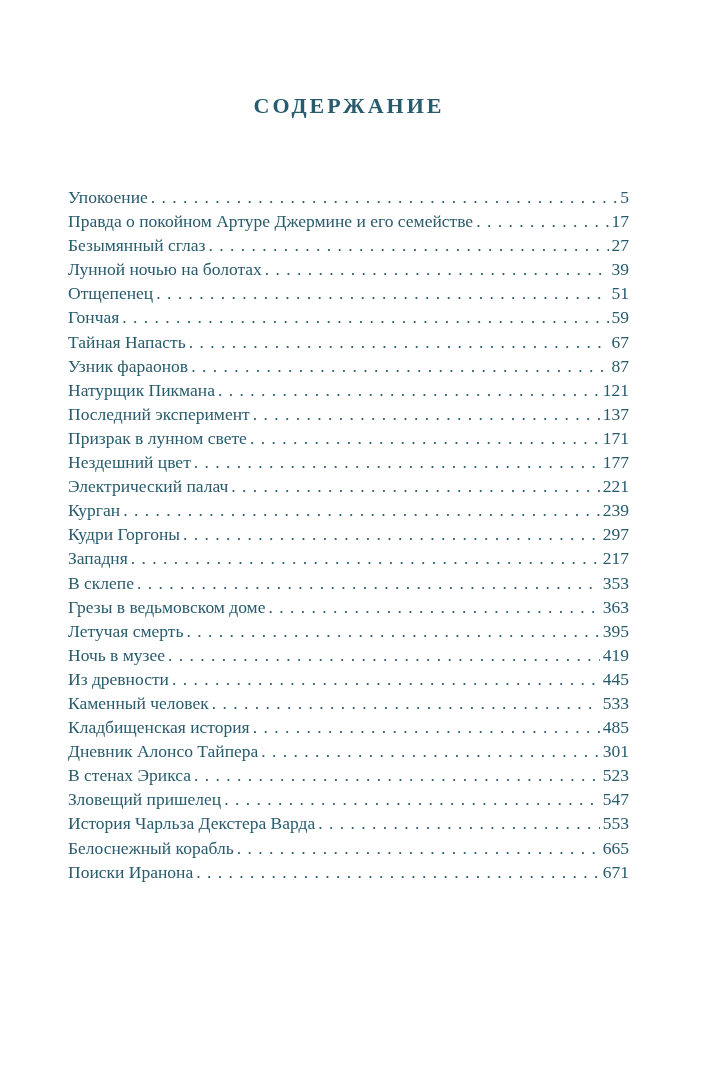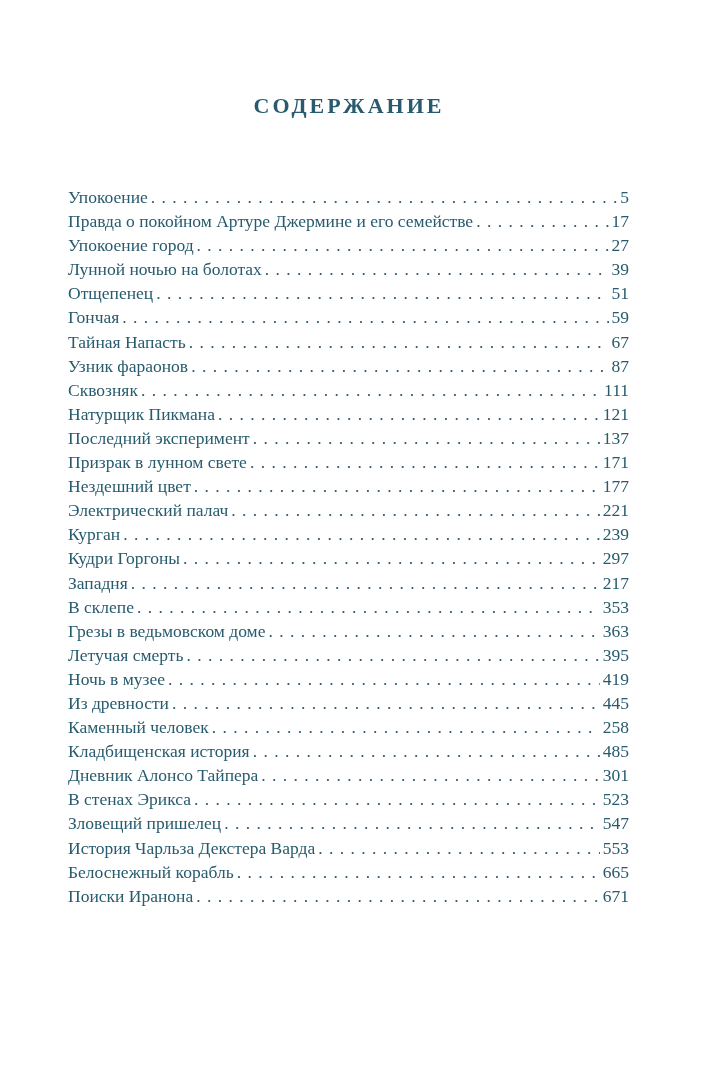--- a/index.html
+++ b/index.html
@@ -70,21 +70,21 @@
     <span class="toc-page-num">5</span>
   </div>
 
   <div class="toc-row">
     <span class="toc-entry-title">Правда о покойном Артуре Джермине и его семействе</span>
     <span class="toc-leader"></span>
     <span class="toc-page-num">17</span>
   </div>
 
   <div class="toc-row">
-    <span class="toc-entry-title">Упокоение город</span>
+    <span class="toc-entry-title">Безымянный сглаз</span>
     <span class="toc-leader"></span>
     <span class="toc-page-num">27</span>
   </div>
 
   <div class="toc-row">
     <span class="toc-entry-title">Лунной ночью на болотах</span>
     <span class="toc-leader"></span>
     <span class="toc-page-num">39</span>
   </div>
 
@@ -105,25 +105,20 @@
     <span class="toc-leader"></span>
     <span class="toc-page-num">67</span>
   </div>
 
   <div class="toc-row">
     <span class="toc-entry-title">Узник фараонов</span>
     <span class="toc-leader"></span>
     <span class="toc-page-num">87</span>
   </div>
 
-  <div class="toc-row">
-    <span class="toc-entry-title">Сквозняк</span>
-    <span class="toc-leader"></span>
-    <span class="toc-page-num">111</span>
-  </div>
 
   <div class="toc-row">
     <span class="toc-entry-title">Натурщик Пикмана</span>
     <span class="toc-leader"></span>
     <span class="toc-page-num">121</span>
   </div>
 
   <div class="toc-row">
     <span class="toc-entry-title">Последний эксперимент</span>
     <span class="toc-leader"></span>
@@ -193,21 +188,21 @@
 
   <div class="toc-row">
     <span class="toc-entry-title">Из древности</span>
     <span class="toc-leader"></span>
     <span class="toc-page-num">445</span>
   </div>
 
   <div class="toc-row">
     <span class="toc-entry-title">Каменный человек</span>
     <span class="toc-leader"></span>
-    <span class="toc-page-num">258</span>
+    <span class="toc-page-num">533</span>
   </div>
 
   <div class="toc-row">
     <span class="toc-entry-title">Кладбищенская история</span>
     <span class="toc-leader"></span>
     <span class="toc-page-num">485</span>
   </div>
 
   <div class="toc-row">
     <span class="toc-entry-title">Дневник Алонсо Тайпера</span>

